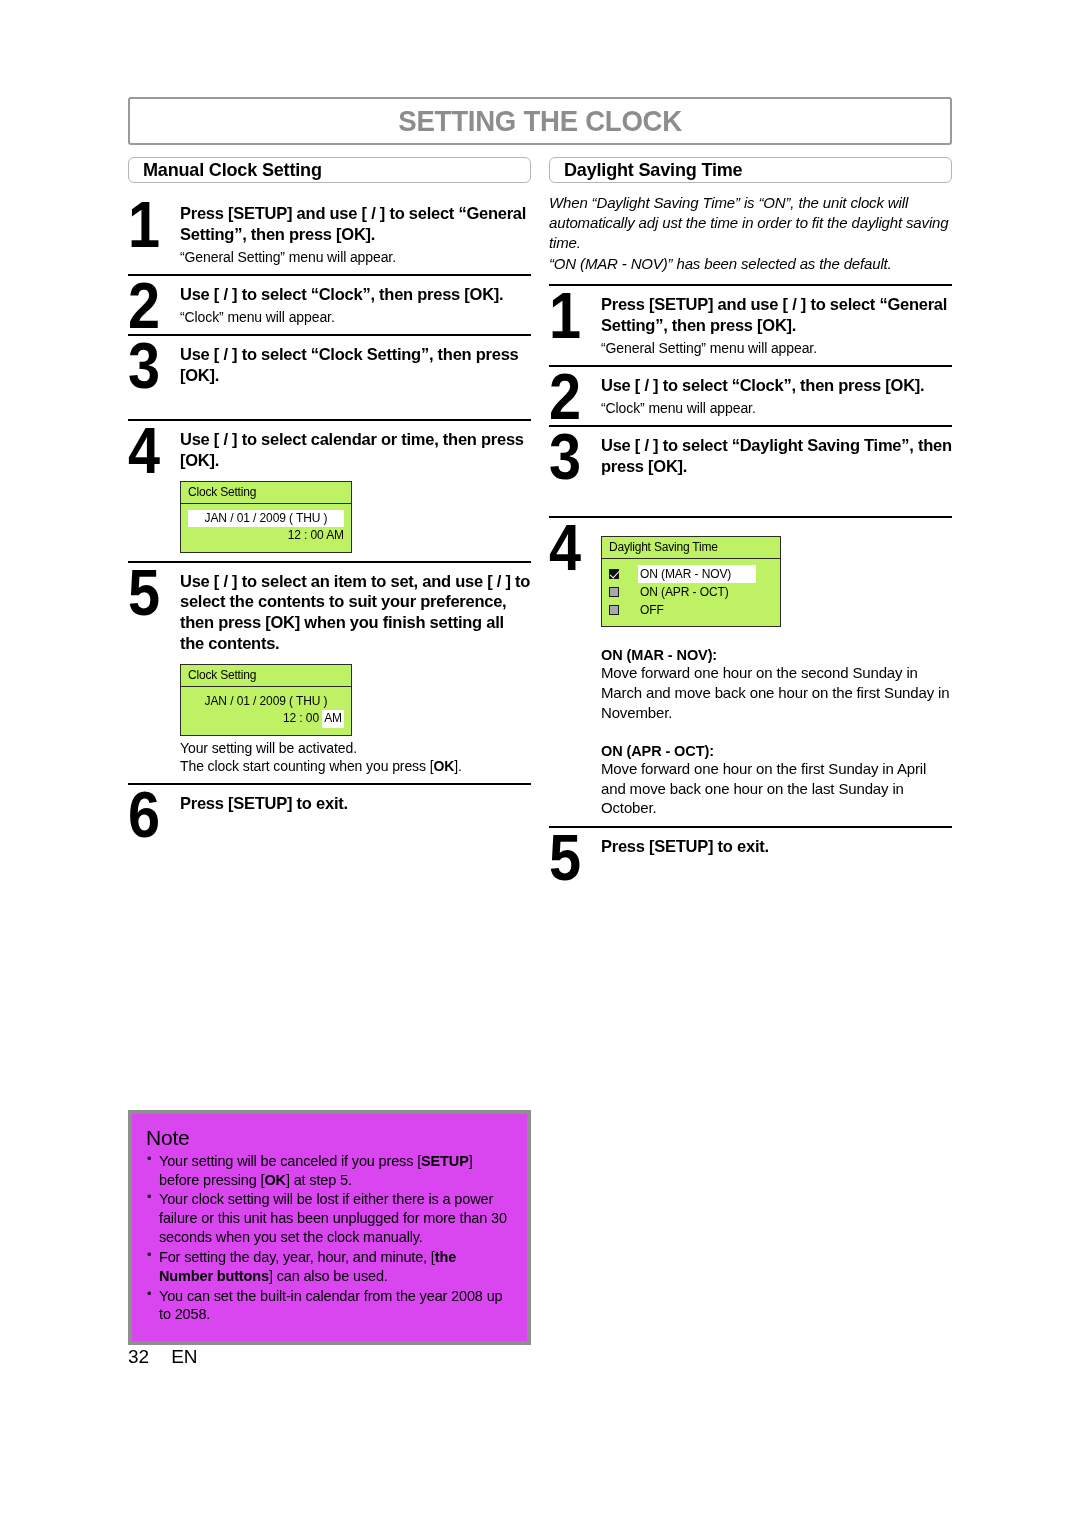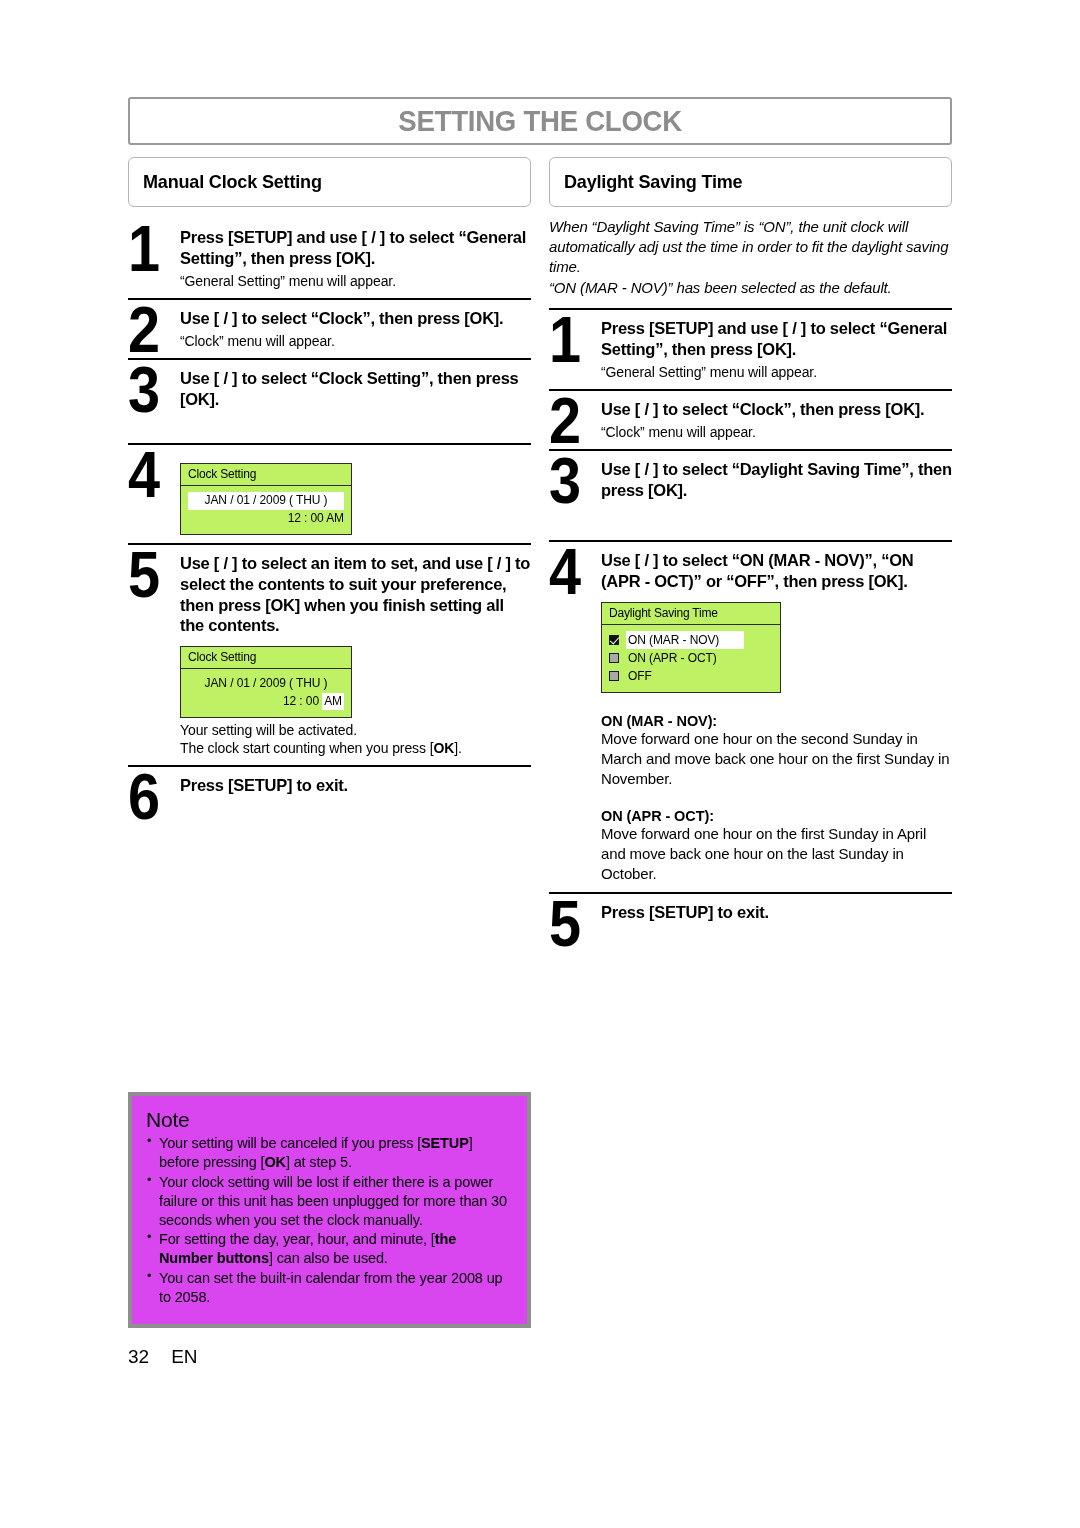--- a/index.html
+++ b/index.html
@@ -48,21 +48,21 @@
     margin-top: 12px;
   }
   .col {
     width: 403px;
     flex: 0 0 403px;
   }
 
   .section-head {
     border: 1.5px solid #b5b5b5;
     border-radius: 6px;
-    height: 50px;
+    height: 26px;
     display: flex;
     align-items: center;
     padding-left: 14px;
     box-sizing: border-box;
     margin-bottom: 10px;
   }
   .section-head-text {
     font-size: 19px;
     font-weight: bold;
     letter-spacing: -0.2px;
@@ -165,20 +165,21 @@
     padding: 0 2px;
   }
   .osd-date-row .hl { display: block; text-align: center; }
 
   .osd-opt {
     display: flex;
     align-items: center;
     font-size: 12px;
     line-height: 1.5;
     letter-spacing: -0.1px;
+    gap: 12px;
   }
   .chk {
     width: 10px;
     height: 10px;
     border: 1.4px solid #1a1a1a;
     background: #a9a9a9;
     margin-right: 7px;
     flex: 0 0 10px;
     position: relative;
     box-sizing: border-box;
@@ -282,20 +283,21 @@
         <div class="step-num">3</div>
         <div class="step-body">
           <div class="step-title">Use [    /    ] to select “Clock Setting”, then press [OK].</div>
           <div style="height:26px"></div>
         </div>
       </div>
 
       <div class="step">
         <div class="step-num">4</div>
         <div class="step-body">
+          <div class="step-title">Use [    /    ] to select calendar or time, then press [OK].</div>
           <div class="osd">
             <div class="osd-title">Clock Setting</div>
             <div class="osd-body">
               <div class="osd-line osd-date-row">
                 <span class="hl">JAN / 01 / 2009 ( THU )</span>
               </div>
               <div class="osd-line right">12 : 00 AM</div>
             </div>
           </div>
         </div>
@@ -370,21 +372,20 @@
         <div class="step-num">3</div>
         <div class="step-body">
           <div class="step-title">Use [    /    ] to select “Daylight Saving Time”, then press [OK].</div>
           <div style="height:32px"></div>
         </div>
       </div>
 
       <div class="step">
         <div class="step-num">4</div>
         <div class="step-body">
-          <div class="step-title">Use [    /    ] to select “ON (MAR - NOV)”, “ON (APR - OCT)” or “OFF”, then press [OK].</div>
 
           <div class="osd wide">
             <div class="osd-title">Daylight Saving Time</div>
             <div class="osd-body">
               <div class="osd-opt">
                 <span class="chk checked"></span>
                 <span class="opt-label sel">ON (MAR - NOV)</span>
               </div>
               <div class="osd-opt">
                 <span class="chk"></span>

